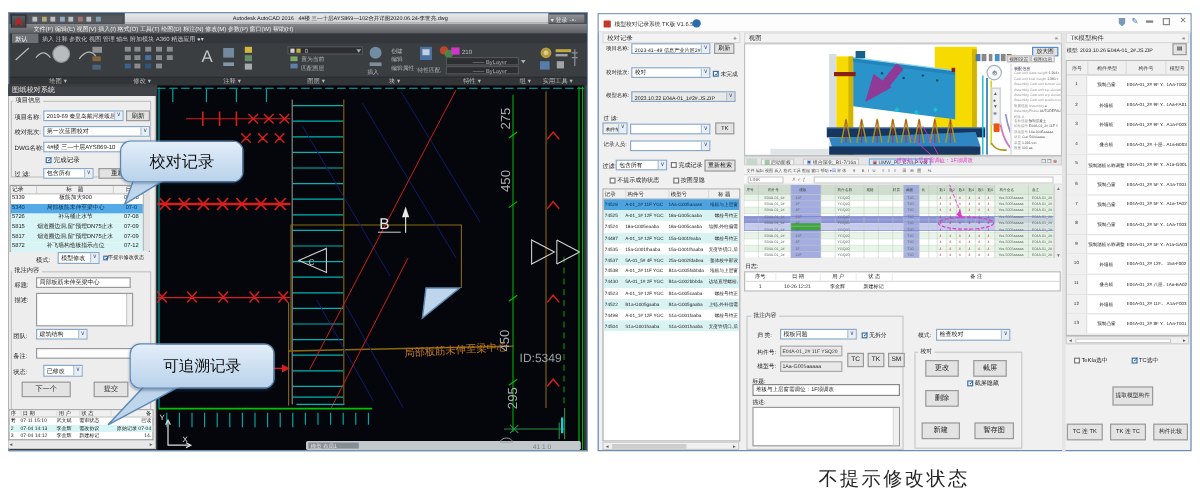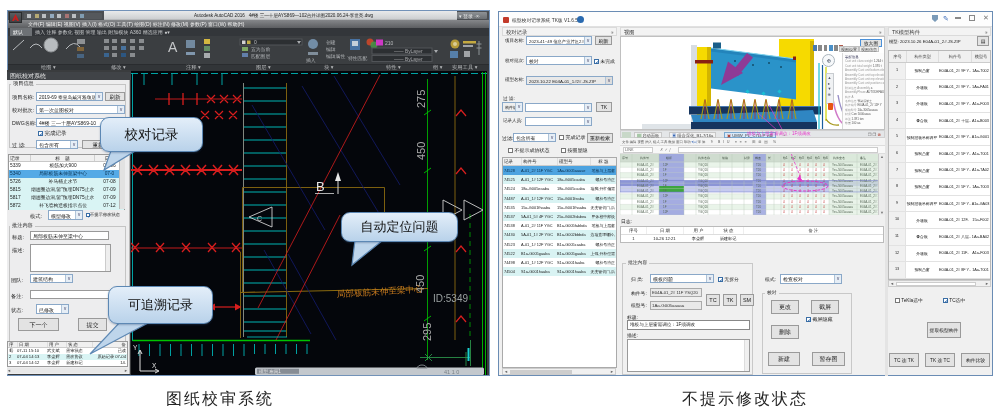--- a/index.html
+++ b/index.html
@@ -905,17 +905,15 @@
 <div class="btn abs" style="left:426px;top:341px;width:30px;height:14px;line-height:13px;font-size:4.8px;">TK 连 TC</div>
 <div class="btn abs" style="left:462px;top:341px;width:29px;height:14px;line-height:13px;font-size:4.8px;">构件比较</div>
 </div>
 
 <svg class="abs" style="left:0;top:0;z-index:40;pointer-events:none;" width="1000" height="416">
  <polygon points="112,148 140,148 104,170" fill="#bed5eb" stroke="#5d88b4" stroke-width="1.2"></polygon>
  <polygon points="355,240 383,240 352,265" fill="#bed5eb" stroke="#5d88b4" stroke-width="1.2"></polygon>
  <polygon points="120,322 150,322 90,354" fill="#bed5eb" stroke="#5d88b4" stroke-width="1.2"></polygon>
 </svg>
 <div class="callout abs" style="left:100px;top:117px;width:103px;height:35px;font-size:13.5px;z-index:41;">校对记录</div>
-<div class="callout abs" style="left:341px;top:212px;width:117px;height:30px;font-size:13px;z-index:41;">自动定位问题</div>
-<div class="callout abs" style="left:108px;top:286px;width:105px;height:38px;font-size:13px;z-index:41;">可追溯记录</div>
-
-<div class="cap abs" style="left:220px;top:389px;transform:translateX(-50%);">图纸校审系统</div>
+<div class="callout abs" style="left:108px;top:286px;width:121px;height:38px;font-size:13px;z-index:41;">可追溯记录</div>
+
 <div class="cap abs" style="left:745px;top:389px;transform:translateX(-50%);">不提示修改状态</div>
 </div>
 </body></html>

